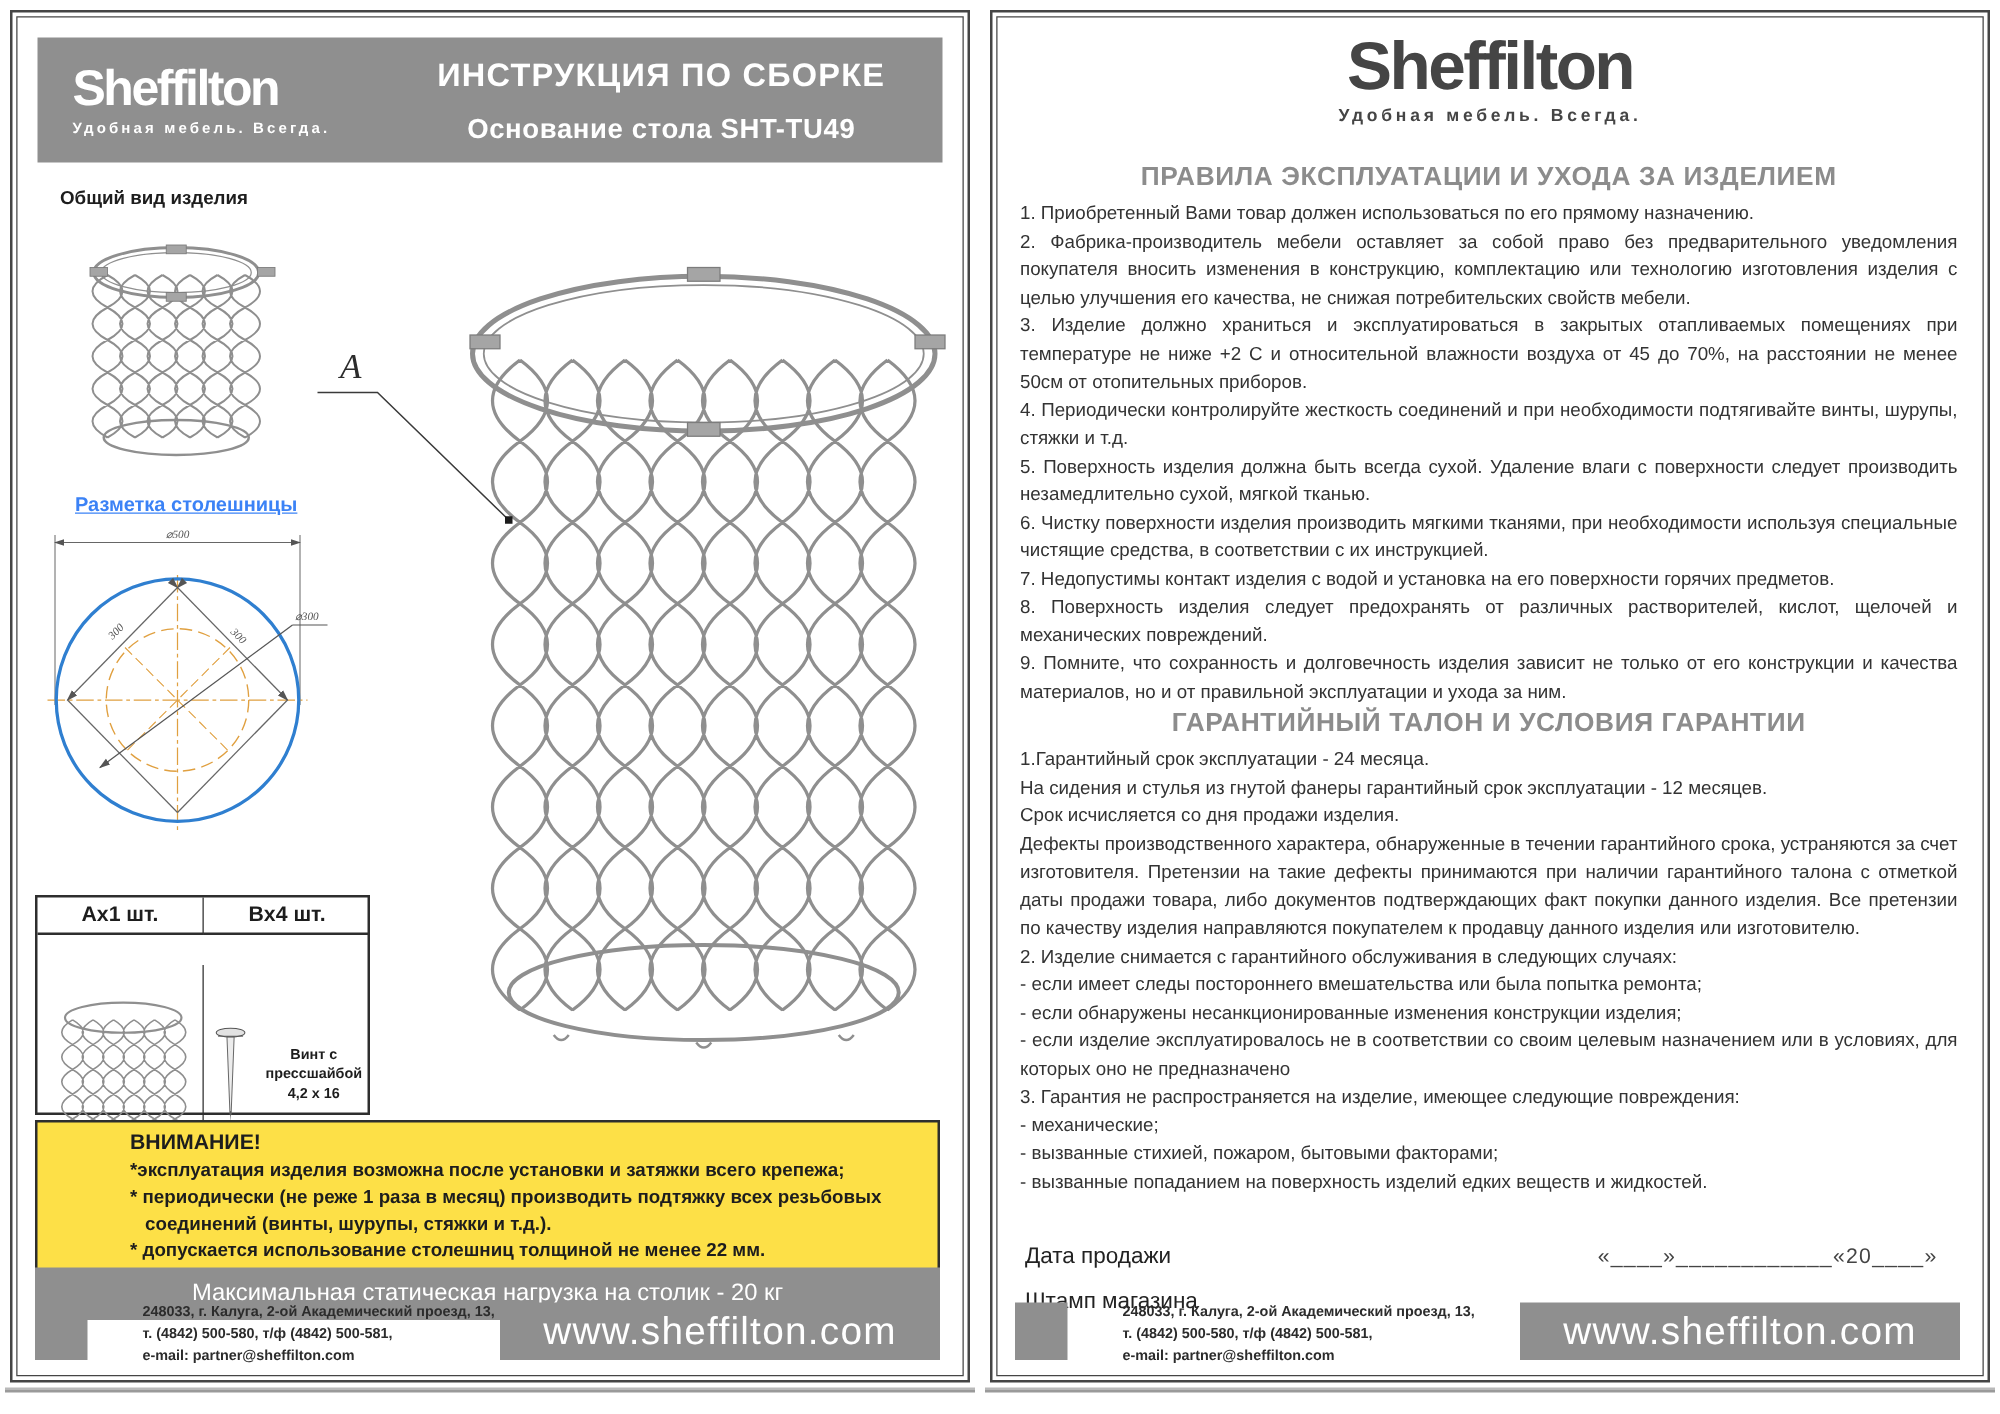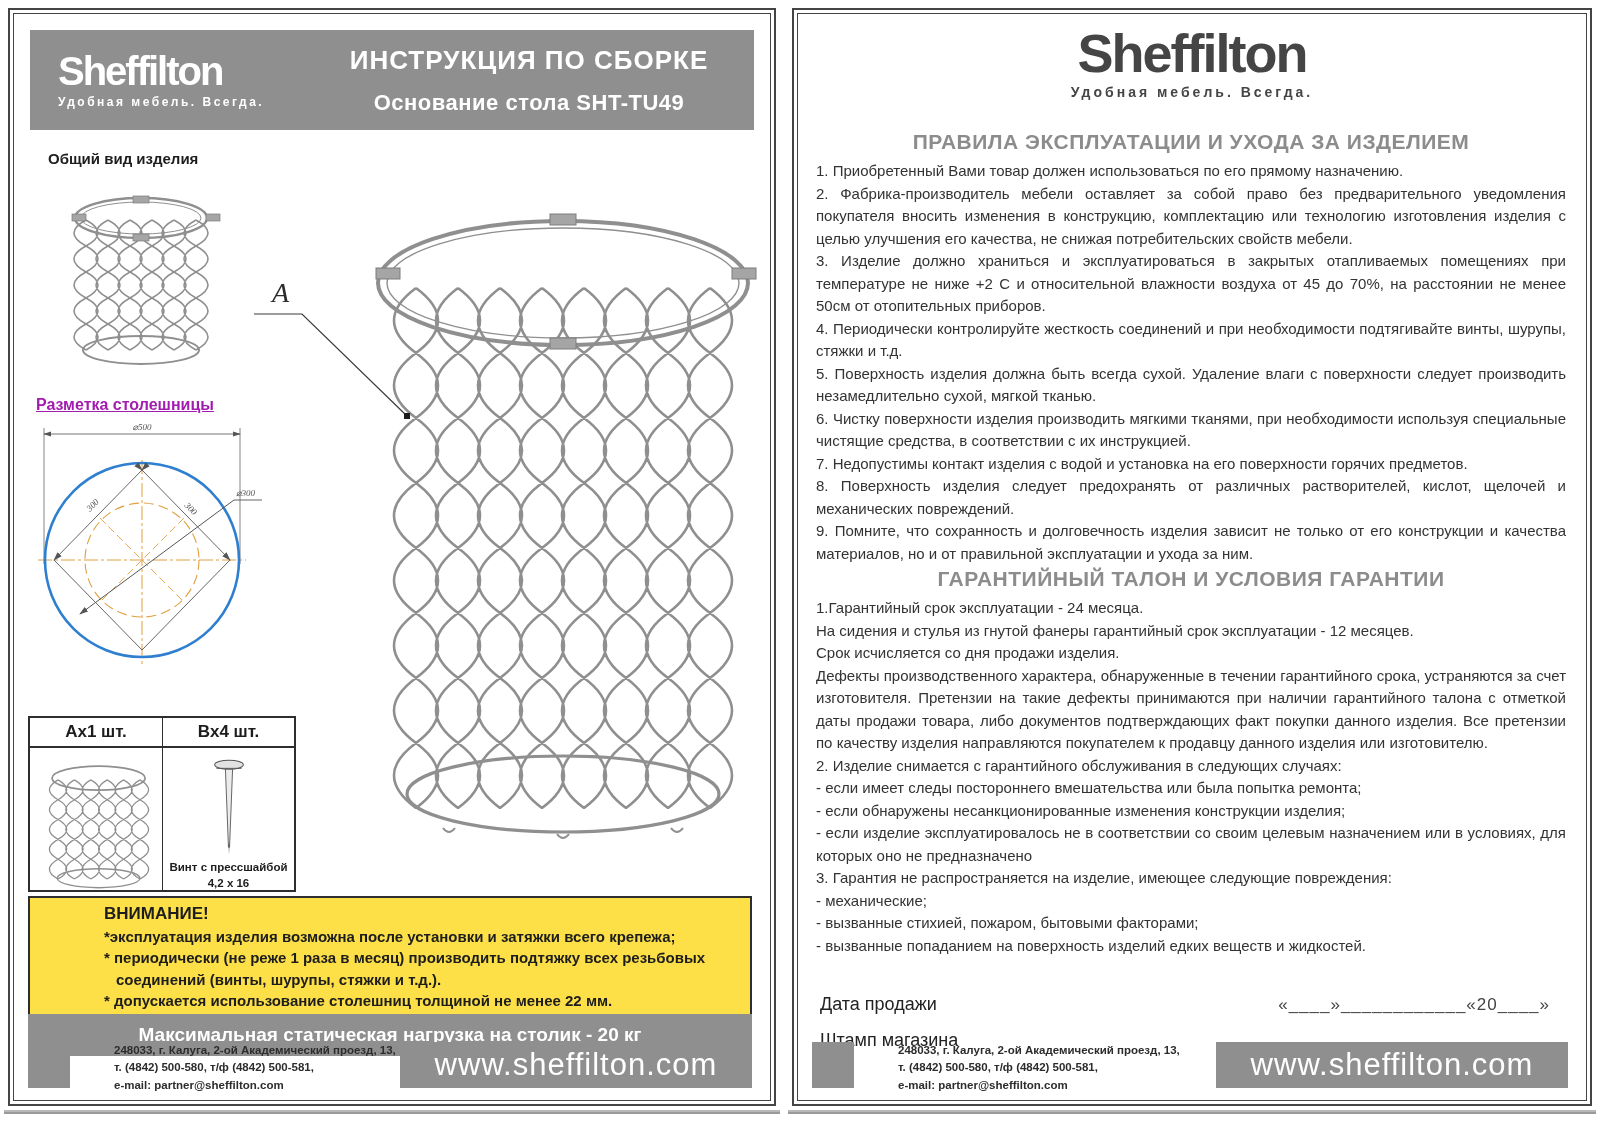--- a/index.html
+++ b/index.html
@@ -35,55 +35,55 @@
   }
   .logo-tag { font-size:12px; font-weight:bold; letter-spacing:2.5px; margin-top:4px; }
   .hdr-titles { flex:1; text-align:center; color:#fff; padding-right:26px; }
   .hdr-title   { font-size:26px; font-weight:bold; letter-spacing:1px; }
   .hdr-subtitle{ font-size:22px; font-weight:bold; margin-top:14px; letter-spacing:0.5px; }
 
   .sec-label { position:absolute; left:32px; top:134px; font-size:15px; font-weight:bold; color:#1d1d1d; }
   .svg-overview { position:absolute; left:40px; top:160px; }
 
   .marking-title {
-    position:absolute; left:20px; top:380px; font-size:16px; font-weight:bold;
-    color:#a21caf; text-decoration:underline;
+    position:absolute; left:44px; top:380px; font-size:16px; font-weight:bold;
+    color:#3b82f6; text-decoration:underline;
   }
   .svg-marking { position:absolute; left:18px; top:402px; }
 
   .svg-main { position:absolute; left:222px; top:172px; }
 
   .parts-table {
     position:absolute; left:12px; top:700px; width:268px; height:176px;
     border:2px solid #2e2e2e; display:grid; grid-template-columns:1fr 1fr;
     grid-template-rows:30px 1fr; background:#fff;
   }
   .parts-head {
     border-bottom:2px solid #2e2e2e; font-size:17px; font-weight:bold; color:#1d1d1d;
     display:flex; align-items:center; justify-content:center;
   }
   .parts-head.first { border-right:1.5px solid #2e2e2e; }
-  .parts-cell { display:flex; flex-direction:column; align-items:center; justify-content:flex-start; padding-top:6px; }
+  .parts-cell { display:flex; flex-direction:row; align-items:center; justify-content:flex-start; padding-top:18px;margin-top:24px; }
   .parts-cell.first { border-right:1.5px solid #2e2e2e; }
   .screw-caption { font-size:11.5px; font-weight:bold; color:#1d1d1d; text-align:center; line-height:1.35; margin-top:2px; }
 
   .attention-box {
     position:absolute; left:12px; right:16px; top:880px;
     border:2px solid #2e2e2e; padding:6px 14px 10px 74px; background:#fde047;
   }
   .attention-title { font-size:17px; font-weight:bold; color:#1d1d1d; margin-bottom:2px; }
   .attention-box p {
     font-size:15px; font-weight:bold; color:#1d1d1d; line-height:1.42;
     padding-left:12px; text-indent:-12px;
   }
   .maxload-banner {
     position:absolute; left:12px; right:16px; top:998px; height:42px;
     background:#8f8f8f; display:flex; align-items:center; justify-content:center;
   }
-  .maxload-banner span { color:#fff; font-size:19px; font-weight:bold; }
+  .maxload-banner span { color:#fff; font-size:19px; font-weight:normal; }
 
   .page-footer {
     position:absolute; left:12px; right:16px; bottom:8px; height:48px;
     display:flex; align-items:flex-start;
   }
   .footer-square { width:42px; height:46px; background:#8f8f8f; flex:0 0 auto; }
   .footer-address { flex:1; padding-left:44px; font-size:11.5px; font-weight:bold; color:#2c2c2c; line-height:1.5; }
   .footer-www {
     flex:0 0 auto; width:352px; height:46px; background:#8f8f8f;
     display:flex; align-items:center; justify-content:center;

